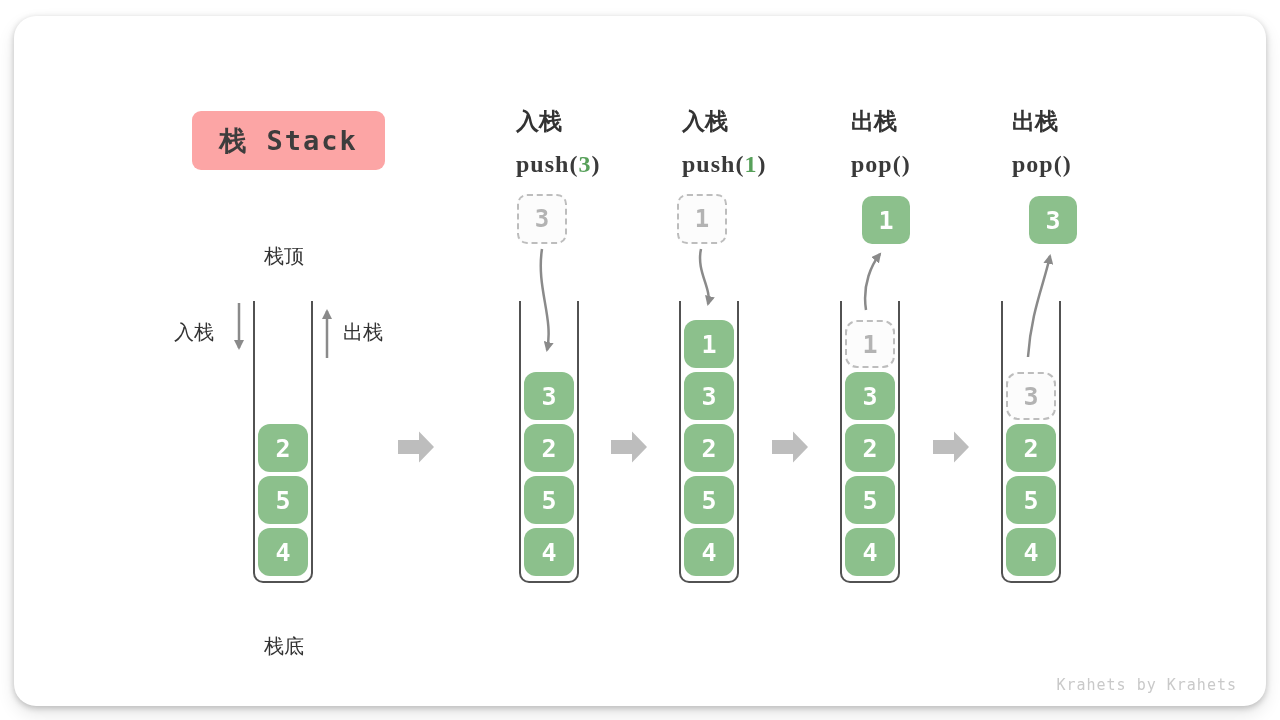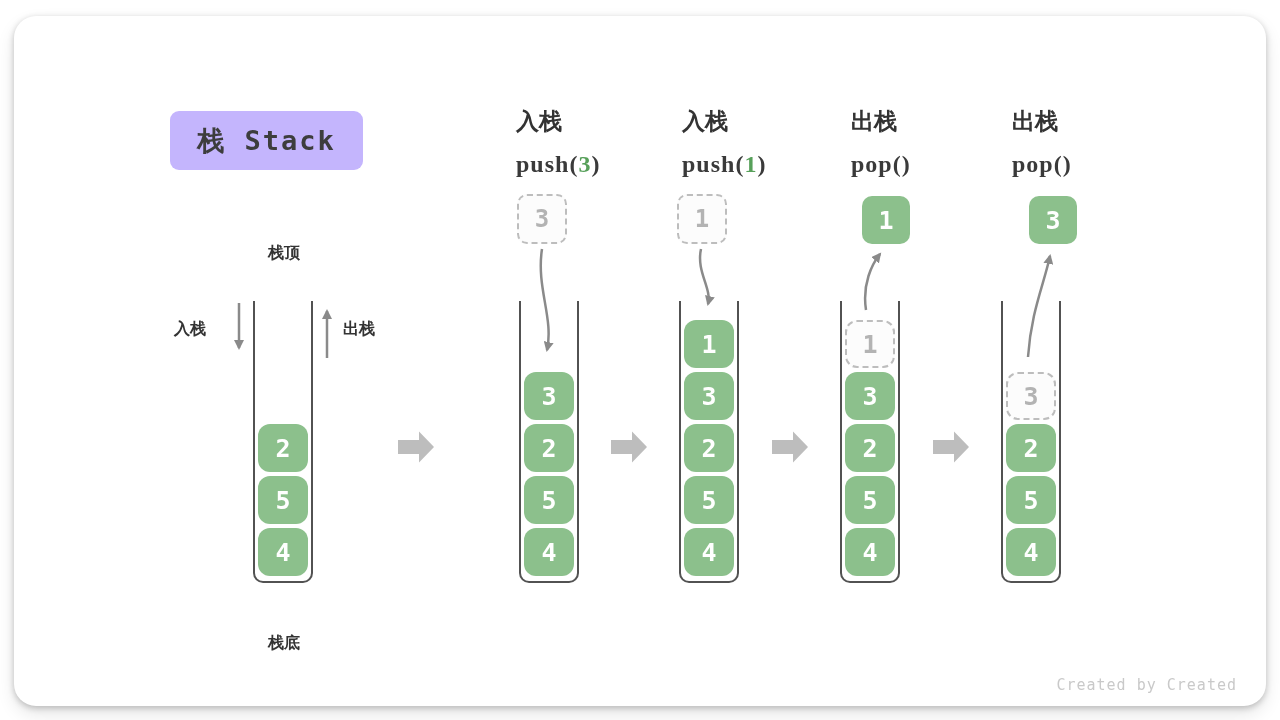--- a/index.html
+++ b/index.html
@@ -9,38 +9,38 @@
     font-family: "Liberation Sans", sans-serif;
   }
   #card {
     position: absolute; left: 14px; top: 16px; right: 14px; bottom: 14px;
     background: #ffffff; border-radius: 22px;
     box-shadow: 0 2px 6px rgba(0,0,0,0.22), 0 8px 18px rgba(0,0,0,0.10);
   }
 
   
   #title-badge {
-    position: absolute; left: 170px; top: 111px; width: 193px; height: 59px;
-    background: #c4b5fd; border-radius: 9px;
+    position: absolute; left: 192px; top: 111px; width: 193px; height: 59px;
+    background: #fca5a5; border-radius: 9px;
     display: flex; align-items: center; justify-content: center;
     font-family: "DejaVu Sans Mono", "Liberation Mono", monospace;
     font-size: 27px; font-weight: bold; color: #3d3d3d; letter-spacing: 2px;
   }
 
   
   .op-header { position: absolute; top: 106px; }
   .op-label { font-size: 23px; font-weight: 700; color: #333333; line-height: 30px; }
   .op-code {
     margin-top: 13px; font-family: Liberation Serif, serif;
     font-size: 24px; font-weight: 600; color: #3a3a3a; letter-spacing: 1px; line-height: 30px;
   }
   .op-code .num { color: #57a05a; font-weight: bold; }
 
   
-  .cjk-label { position: absolute; font-size: 16px; font-weight: 700; color: #333333; }
+  .cjk-label { position: absolute; font-size: 20px; font-weight: 400; color: #333333; }
 
   
   .float-box {
     position: absolute; display: flex; align-items: center; justify-content: center;
     font-family: "DejaVu Sans Mono", "Liberation Mono", monospace; font-weight: bold;
   }
   .float-box.dashed {
     width: 50px; height: 50px; border: 2px dashed #bdbdbd; border-radius: 10px;
     background: #fcfcfc; color: #b3b3b3; font-size: 24px;
   }
@@ -161,14 +161,14 @@
     <path d="M701,249 C696,272 712,288 708,304" stroke="#8a8a8a" stroke-width="2.5" fill="none" marker-end="url(#ah)"></path>
     <path d="M866,310 C862,284 872,264 880,254" stroke="#8a8a8a" stroke-width="2.5" fill="none" marker-end="url(#ah)"></path>
     <path d="M1028,357 C1031,312 1044,284 1050,256" stroke="#8a8a8a" stroke-width="2.5" fill="none" marker-end="url(#ah)"></path>
 
     <polygon points="398,440 419,440 419,431.5 434,447 419,462.5 419,454 398,454" fill="#bdbdbd"></polygon>
     <polygon points="611,440 632,440 632,431.5 647,447 632,462.5 632,454 611,454" fill="#bdbdbd"></polygon>
     <polygon points="772,440 793,440 793,431.5 808,447 793,462.5 793,454 772,454" fill="#bdbdbd"></polygon>
     <polygon points="933,440 954,440 954,431.5 969,447 954,462.5 954,454 933,454" fill="#bdbdbd"></polygon>
   </svg>
 
-  <div id="watermark">Created by Created</div>
+  <div id="watermark">Krahets by Krahets</div>
 </div>
 
 </body></html>

